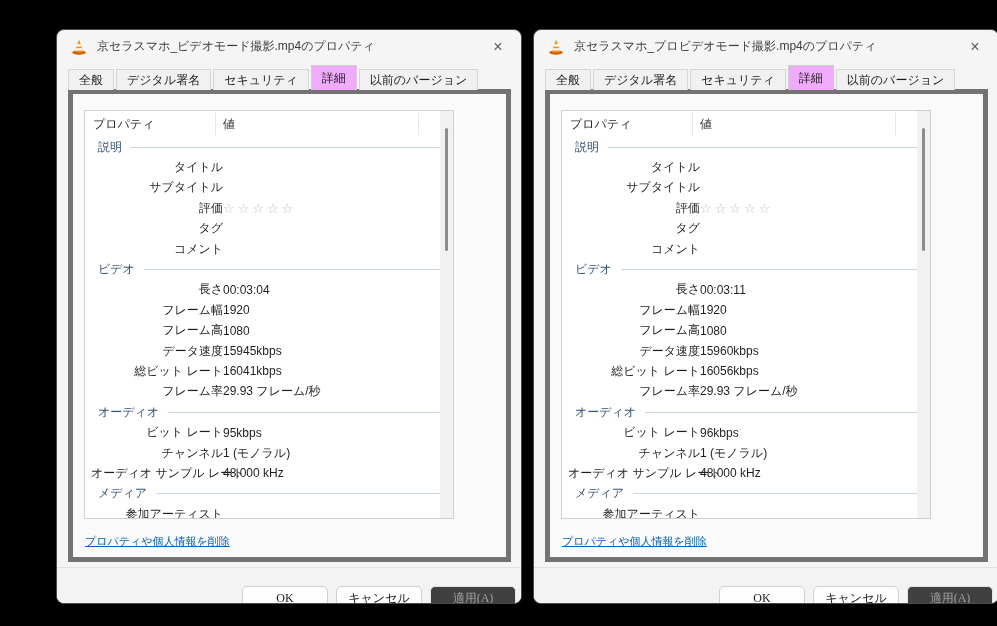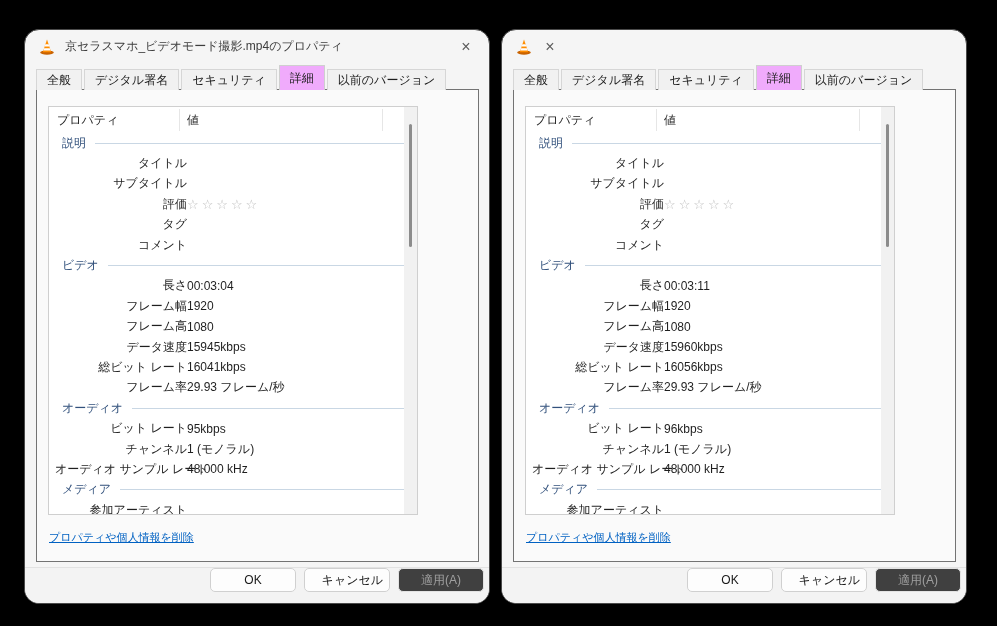--- a/index.html
+++ b/index.html
@@ -1,33 +1,33 @@
 <!DOCTYPE html>
 <html><head>
 <meta charset="utf-8">
 <style>
   html,body{margin:0;padding:0;width:997px;height:626px;overflow:hidden;background:#000;
     font-family:"Liberation Sans","DejaVu Sans",sans-serif;}
   .dialog{position:absolute;top:29px;width:466px;height:575px;background:#f5f5f5;
-    border:1px solid #4a4a4a;border-radius:15px;overflow:hidden;box-sizing:border-box;}
+    border:1px solid #4a4a4a;border-radius:8px;overflow:hidden;box-sizing:border-box;margin-left:32px;}
   #dialog-0{left:24px;} #dialog-1{left:501px;}
 
   .titlebar{height:33px;display:flex;align-items:center;padding:0 6px 0 13px;}
   .app-icon{width:18px;height:18px;flex:0 0 auto;}
   .title-text{font-size:12px;color:#3d3d3d;margin-left:9px;flex:1;white-space:nowrap;overflow:hidden;}
   .close-btn{width:34px;height:26px;display:flex;align-items:center;justify-content:center;
     color:#5d5d5d;font-size:16px;cursor:default;border-radius:4px;}
 
   .tabstrip{position:absolute;left:11px;top:36px;height:24px;display:flex;align-items:flex-end;z-index:3;text-align:center;}
   .tab{font-size:12px;color:#1c1c1c;background:#f1f1f1;border:1px solid #d6d6d6;border-bottom:none;
     height:21px;line-height:20px;padding:0 10px;margin-right:2px;box-sizing:border-box;white-space:nowrap;}
   .tab.active{background:#f0abfc;height:25px;line-height:24px;border-color:#cfcfcf;position:relative;z-index:4;}
 
   .page{position:absolute;left:11px;top:59px;width:443px;height:473px;background:#fafafa;
-    border:1px solid #737373;box-sizing:border-box;z-index:1;}
+    border:5px solid #737373;box-sizing:border-box;z-index:1;}
 
   .listview{position:absolute;left:11px;top:16px;width:370px;height:409px;background:#fff;
     border:1px solid #cfcfcf;box-sizing:border-box;overflow:hidden;font-size:12px;color:#1f1f1f;}
   .list-header{display:flex;height:26px;align-items:center;box-sizing:border-box;}
   .hcol1{width:131px;padding-left:8px;border-right:1px solid #e6e6e6;height:22px;line-height:22px;box-sizing:border-box;}
   .hcol2{width:203px;padding-left:7px;border-right:1px solid #e6e6e6;height:22px;line-height:22px;box-sizing:border-box;}
   .section-row{height:20.4px;display:flex;align-items:center;}
   .section-label{padding-left:13px;color:#32517c;white-space:nowrap;}
   .section-line{flex:1;height:1px;background:#c9d7e4;margin:0 8px 0 9px;}
   .prop-row{height:20.4px;display:flex;align-items:center;}
@@ -41,24 +41,24 @@
   .overlay-text{position:absolute;top:137px;color:#e8120a;font-size:32px;font-weight:600;
     white-space:nowrap;z-index:6;letter-spacing:0;}
   #dialog-0 .overlay-text{left:143px;}
   #dialog-1 .overlay-text{left:105px;}
 
   .remove-link{position:absolute;left:12px;top:440px;font-size:11px;color:#0061c2;
     text-decoration:underline;cursor:pointer;white-space:nowrap;}
 
   .button-row{position:absolute;left:0;right:0;top:537px;height:38px;background:#f3f3f3;
     border-top:1px solid #e2e2e2;}
-  .btn{position:absolute;top:0;width:86px;height:24px;font-size:12px;box-sizing:border-box;
+  .btn{position:absolute;top:18px;width:86px;height:24px;font-size:12px;box-sizing:border-box;
     border:1px solid #d0d0d0;border-radius:5px;background:#fdfdfd;color:#1a1a1a;
-    font-family:Liberation Sans, sans-serif;}
-  .btn-ok{left:185px;} .btn-cancel{left:279px;text-align:right;} .btn-apply{left:373px;}
+    font-family:Liberation Serif, serif;}
+  .btn-ok{left:185px;} .btn-cancel{left:279px;} .btn-apply{left:373px;}
   .btn[disabled]{background:#404040;border-color:#e3e3e3;color:#a0a0a0;}
 </style>
 </head>
 <body>
 
 <div class="dialog" id="dialog-0">
   <div class="titlebar">
     <span class="app-icon">
       <svg viewBox="0 0 20 20" width="18" height="18">
         <ellipse cx="10" cy="16.2" rx="7.6" ry="2.3" fill="#c96200"></ellipse>
@@ -177,20 +177,21 @@
 <div class="dialog" id="dialog-1">
   <div class="titlebar">
     <span class="app-icon">
       <svg viewBox="0 0 20 20" width="18" height="18">
         <ellipse cx="10" cy="16.2" rx="7.6" ry="2.3" fill="#c96200"></ellipse>
         <path d="M10 1.6 L14.7 15.7 H5.3 Z" fill="#ff8d00"></path>
         <path d="M8.2 7.0 H11.8 L12.6 9.5 H7.4 Z" fill="#ffffff"></path>
         <path d="M6.9 11.3 H13.1 L13.9 13.8 H6.1 Z" fill="#ffffff"></path>
       </svg>
     </span>
+    <span class="title-text">京セラスマホ_プロビデオモード撮影.mp4のプロパティ</span>
     <span class="close-btn">×</span>
   </div>
   <div class="tabstrip">
       <div class="tab">全般</div>
       <div class="tab">デジタル署名</div>
       <div class="tab">セキュリティ</div>
       <div class="tab active">詳細</div>
       <div class="tab">以前のバージョン</div>
     </div>
   <div class="page">

